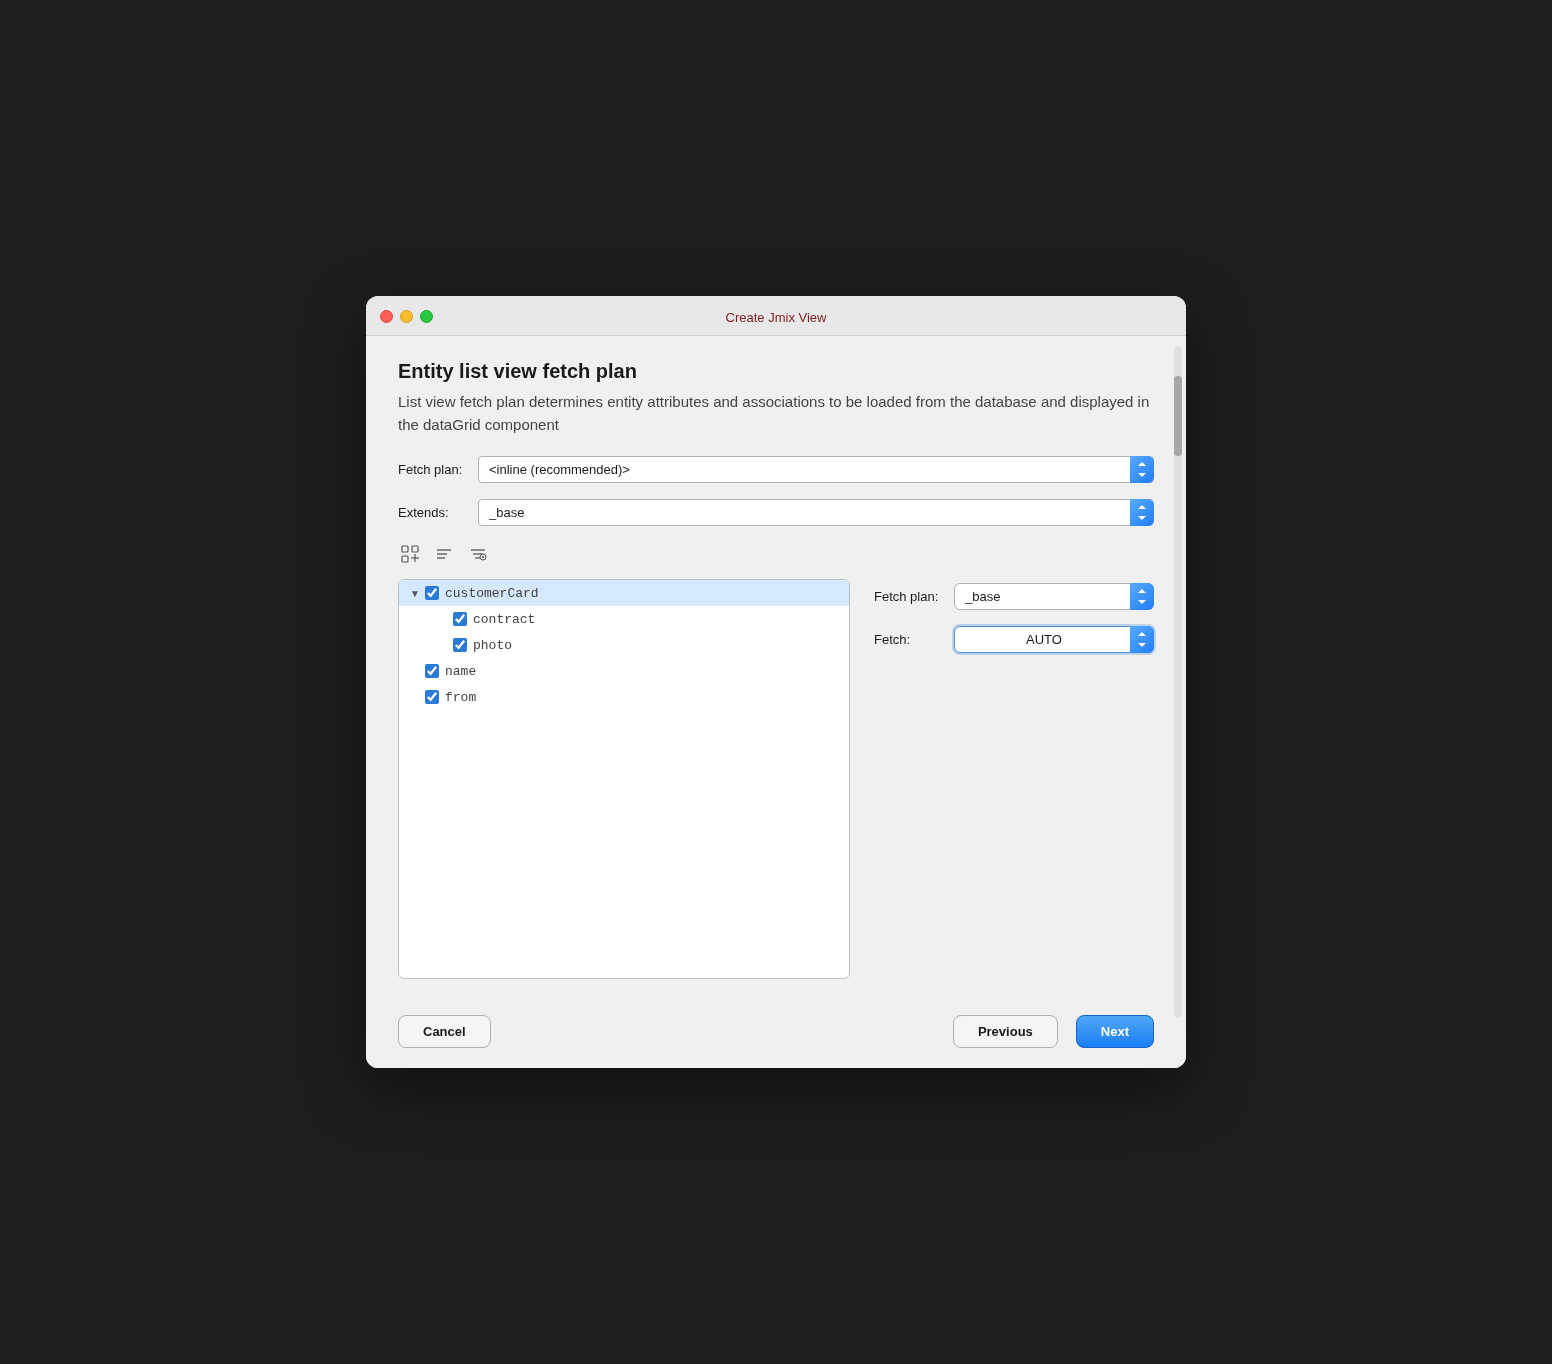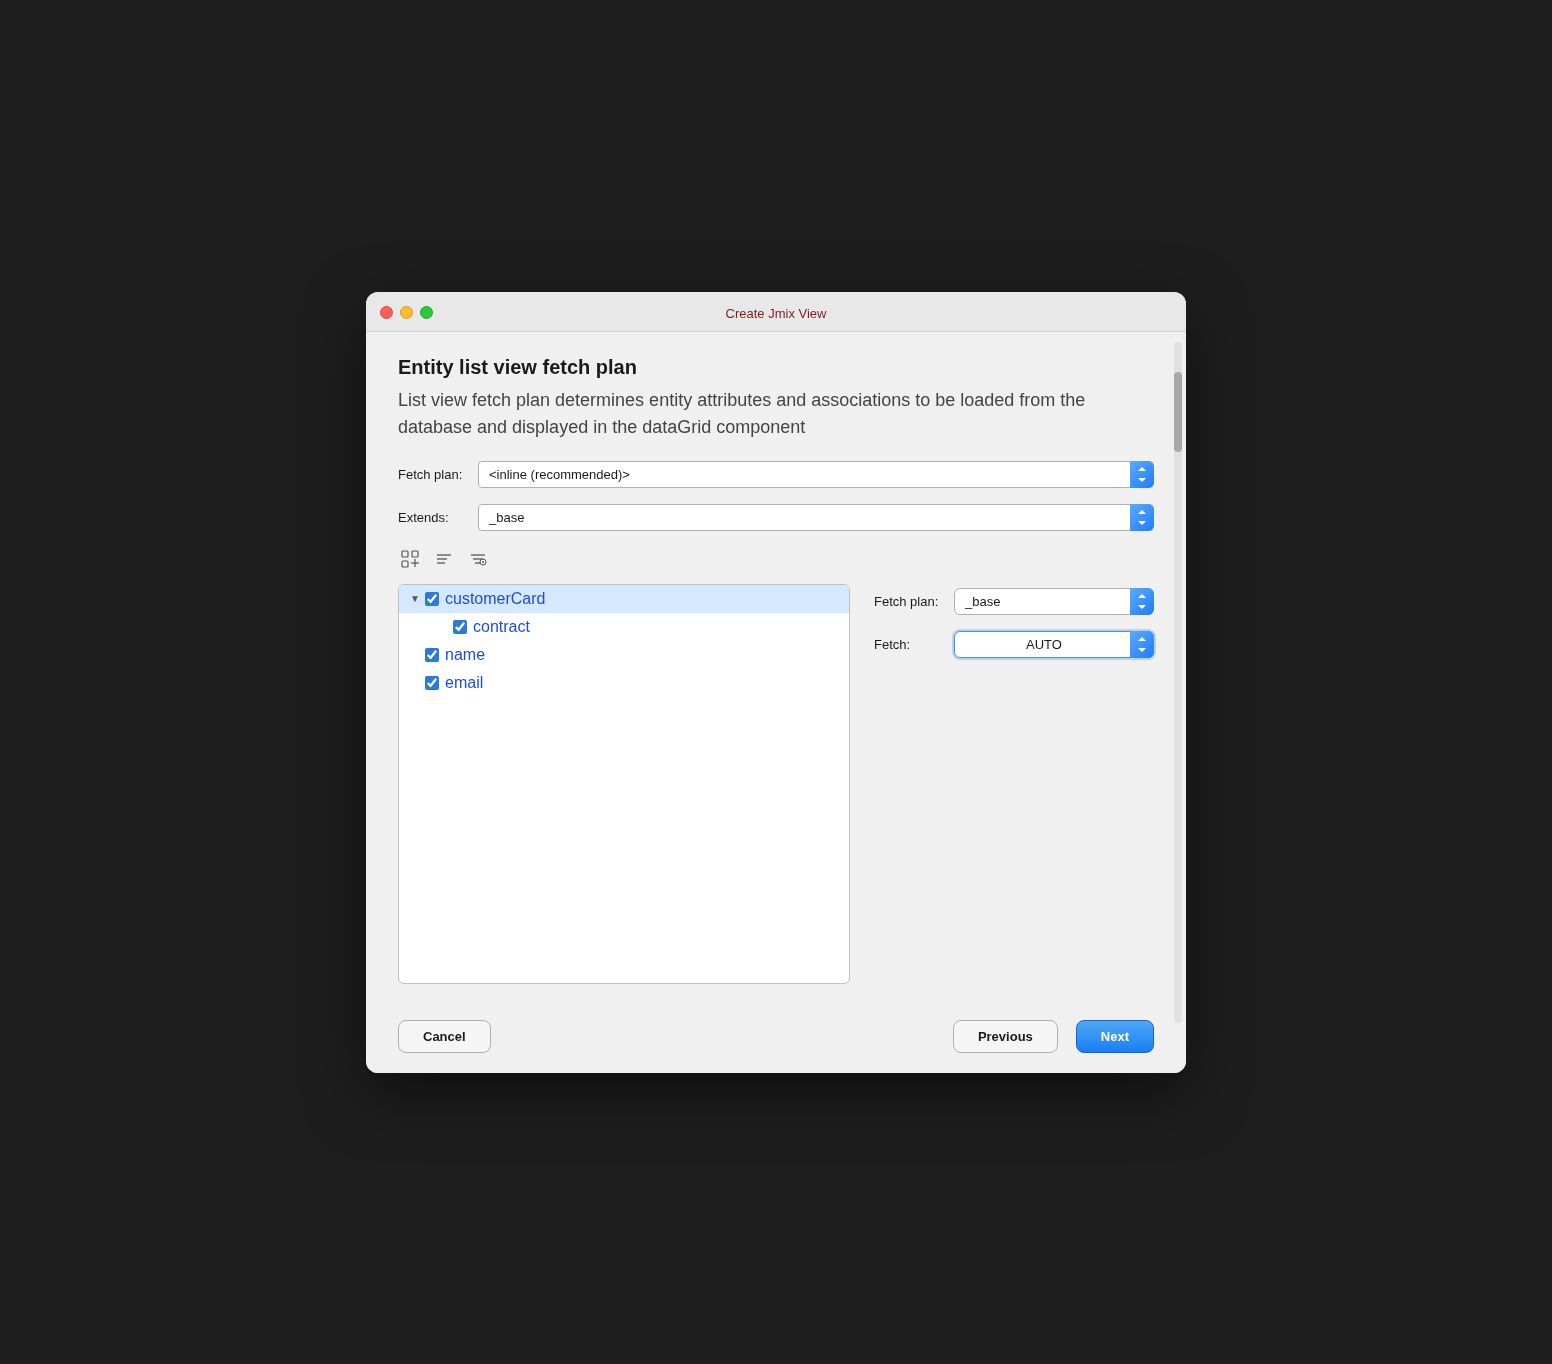--- a/index.html
+++ b/index.html
@@ -59,21 +59,21 @@
       display: flex;
       flex-direction: column;
     }
     .page-title {
       font-size: 20px;
       font-weight: 700;
       color: #1a1a1a;
       margin-bottom: 8px;
     }
     .page-description {
-      font-size: 18px;
+      font-size: 15px;
       color: #444;
       line-height: 1.5;
       margin-bottom: 20px;
     }
     .form-row {
       display: flex;
       align-items: center;
       margin-bottom: 16px;
     }
     .form-label {
@@ -177,22 +177,23 @@
       flex-shrink: 0;
     }
     .tree-checkbox {
       width: 14px;
       height: 14px;
       margin: 0 6px 0 2px;
       flex-shrink: 0;
       accent-color: #2b7bd6;
     }
     .tree-label {
-      font-size: 16px;
-      color: #1d4ed8;
+      font-size: 13px;
+      color: #404040;
+      font-family: Liberation Mono, monospace;
     }
     .tree-item.level-1 {
       padding-left: 8px;
     }
     .tree-item.level-2 {
       padding-left: 36px;
     }
     .right-panel {
       width: 280px;
       flex-shrink: 0;
@@ -362,31 +363,36 @@
           <input type="checkbox" class="tree-checkbox" checked="" style="">
           <span class="tree-label">customerCard</span>
         </div>
 
         <div class="tree-item level-2">
           <div class="tree-chevron"></div>
           <input type="checkbox" class="tree-checkbox" checked="" style="">
           <span class="tree-label">contract</span>
         </div>
 
+        <div class="tree-item level-2">
+          <div class="tree-chevron"></div>
+          <input type="checkbox" class="tree-checkbox" checked="" style="">
+          <span class="tree-label">photo</span>
+        </div>
 
         <div class="tree-item level-1">
           <div class="tree-chevron"></div>
           <input type="checkbox" class="tree-checkbox" checked="" style="">
           <span class="tree-label">name</span>
         </div>
 
         <div class="tree-item level-1">
           <div class="tree-chevron"></div>
           <input type="checkbox" class="tree-checkbox" checked="" style="">
-          <span class="tree-label">email</span>
+          <span class="tree-label">from</span>
         </div>
       </div>
 
       <div class="right-panel">
 
         <div class="right-form-row">
           <span class="right-form-label">Fetch plan:</span>
           <div class="right-select-wrapper">
             <select class="right-select">
               <option>_base</option>

